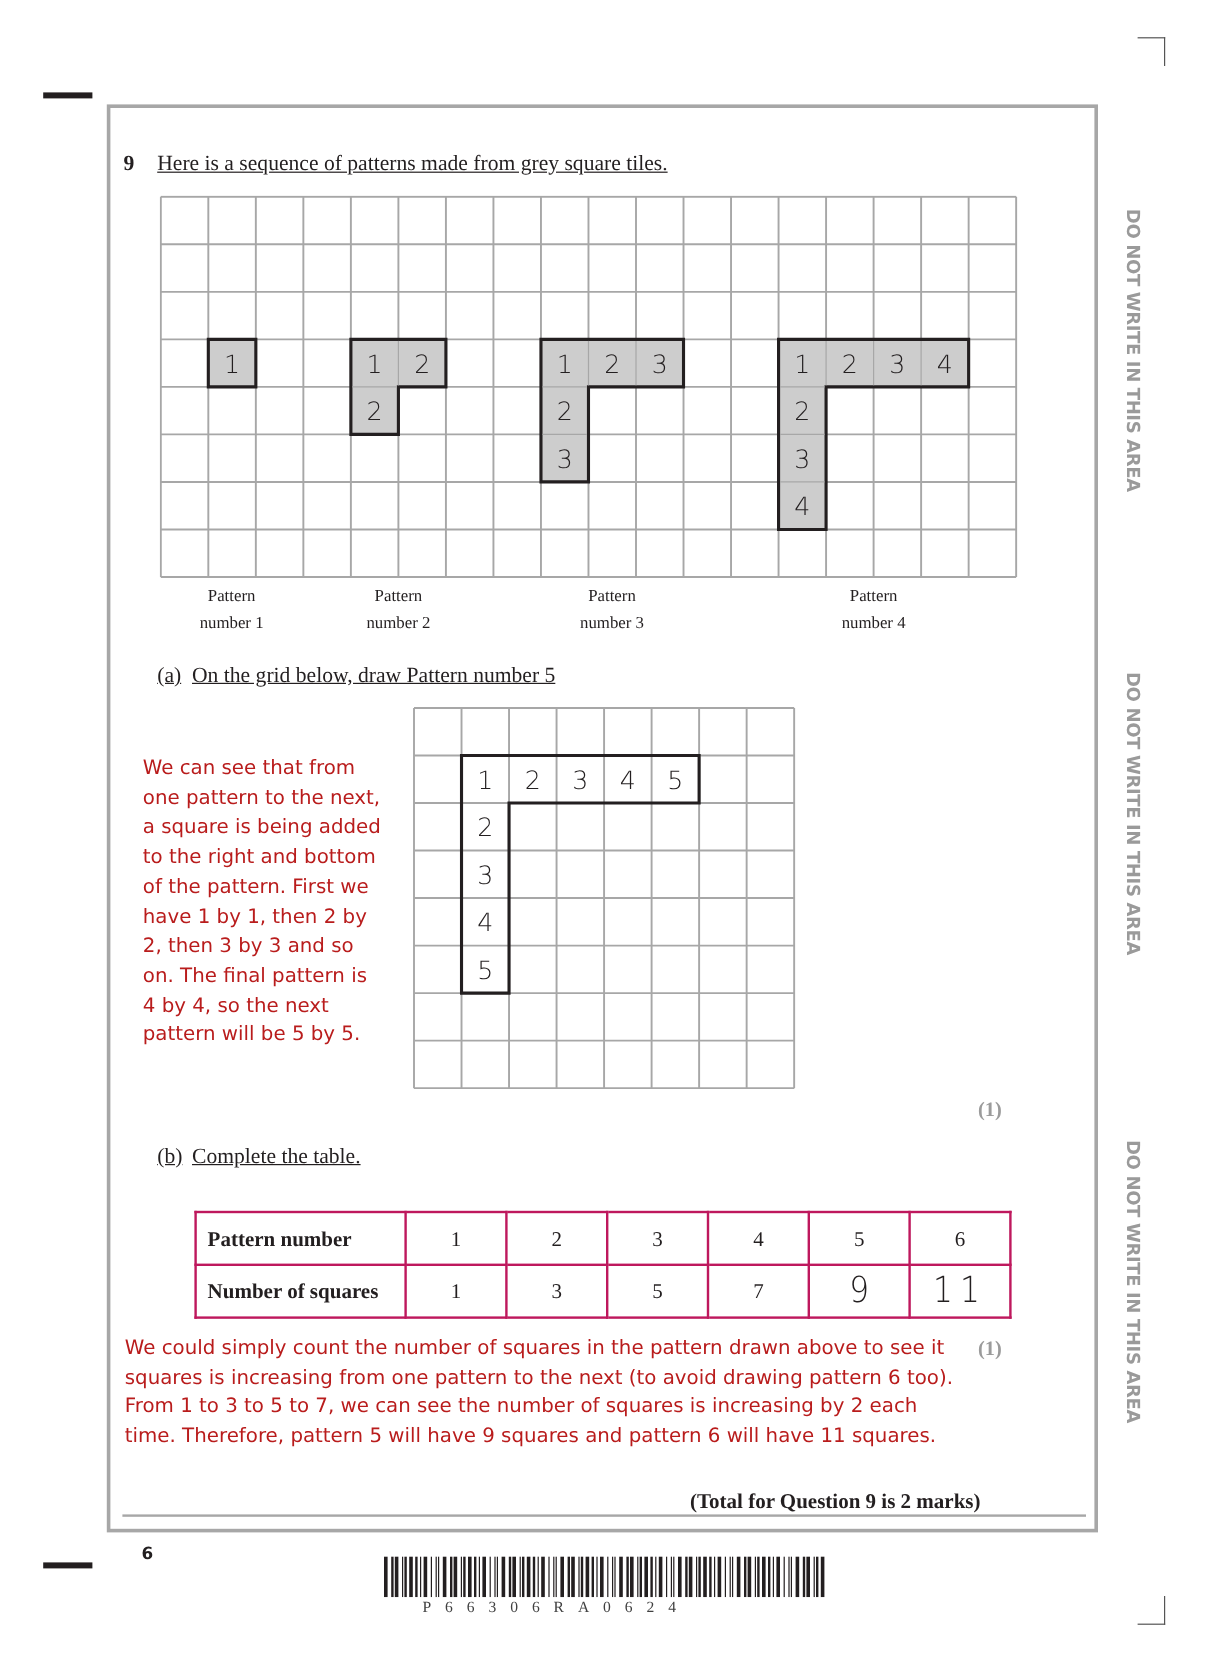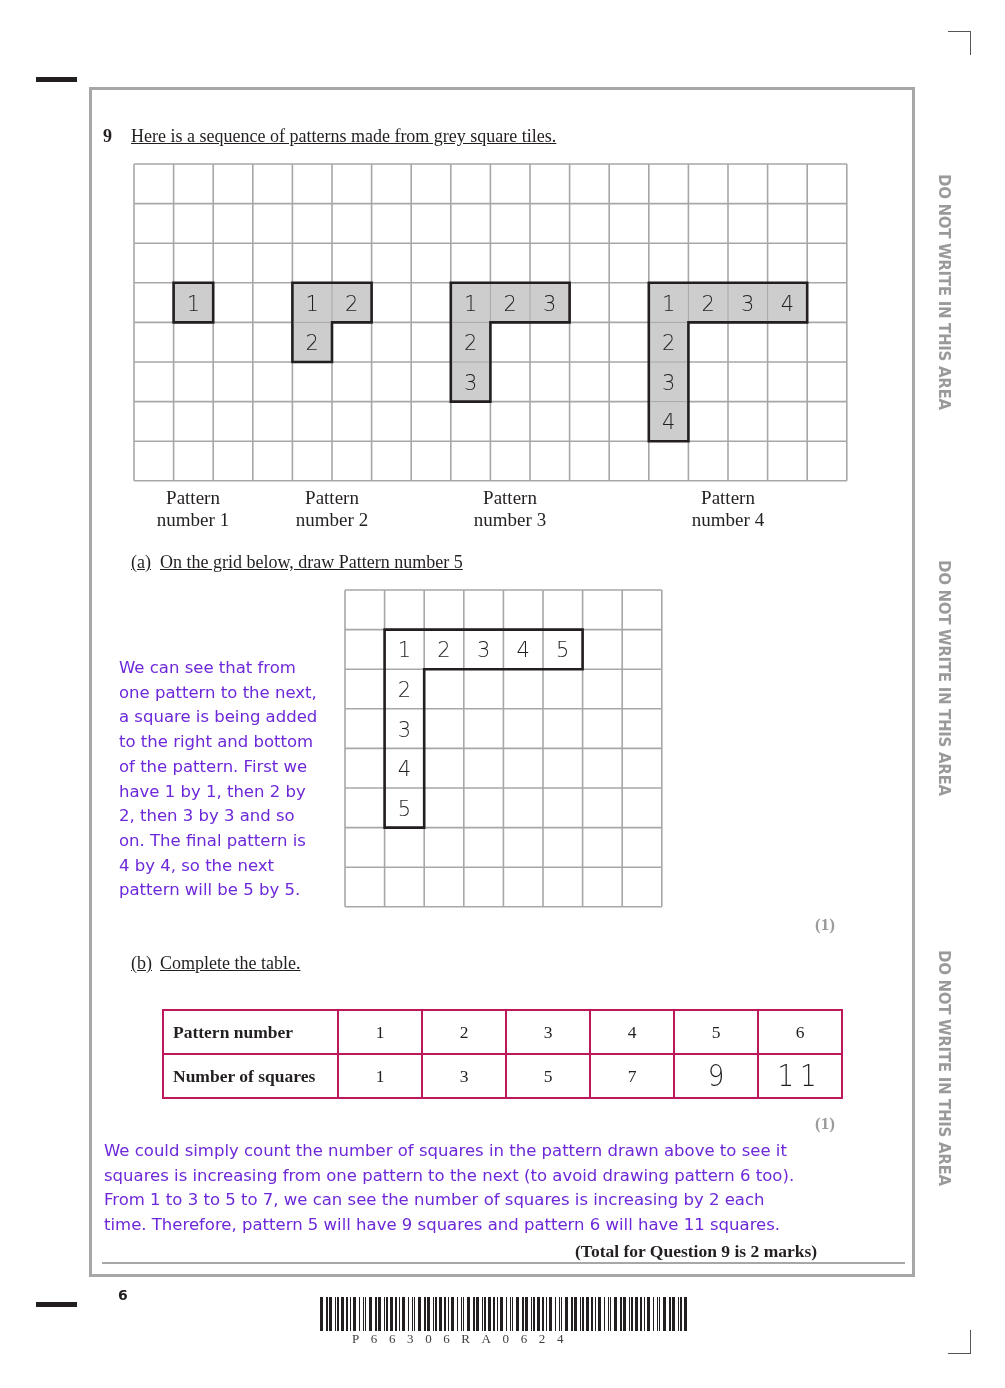--- a/index.html
+++ b/index.html
@@ -2,22 +2,22 @@
 <html><head>
 <meta charset="utf-8">
 <style>
   html,body{margin:0;padding:0;background:#fff;}
   body{width:1005px;height:1388px;position:relative;overflow:hidden;font-family:"Liberation Serif","DejaVu Serif",serif;color:#231f20;}
   .abs{position:absolute;}
   .reg-mark{position:absolute;background:#231f20;}
   .frame{position:absolute;left:89px;top:87px;width:826px;height:1190px;border:3px solid #a7a7a7;box-sizing:border-box;}
   .qnum{font-weight:bold;font-size:18px;}
   .serif18{font-size:18px;text-decoration:underline;}
-  .red{color:#6d28d9;font-family:"DejaVu Sans","Liberation Sans",sans-serif;font-size:16.5px;line-height:24.7px;margin-top:28px;}
-  .caption{font-size:19px;text-align:center;line-height:22px;width:140px;}
+  .red{color:#b91c1c;font-family:"DejaVu Sans","Liberation Sans",sans-serif;font-size:16.5px;line-height:24.7px;}
+  .caption{font-size:14px;text-align:center;line-height:22px;width:140px;}
   .marks{color:#9b9b9b;font-size:17px;font-weight:bold;}
   .dnw{position:absolute;font-family:"DejaVu Sans","Liberation Sans",sans-serif;font-weight:bold;color:#9a9a9a;font-size:15px;letter-spacing:-0.3px;white-space:nowrap;transform-origin:0 0;transform:rotate(90deg);}
   table.tbl{position:absolute;left:162px;top:1009px;border-collapse:collapse;}
   table.tbl td{border:2px solid #be185d;height:42px;text-align:center;font-size:17.5px;padding:0;}
   table.tbl td.hdr{font-weight:bold;text-align:left;padding-left:9px;width:164px;}
   table.tbl td.v{width:82px;}
   .handnum{font-family:"DejaVu Sans",sans-serif;font-size:26px;font-weight:200;transform:scaleY(1.15);display:inline-block;}
   .rule{position:absolute;background:#a7a7a7;}
   .barcode{position:absolute;left:320px;top:1297px;width:368px;height:34px;}
   .bc-text{position:absolute;top:1331px;left:352px;font-family:Liberation Serif, serif;font-size:13px;letter-spacing:11.6px;color:#404040;}

